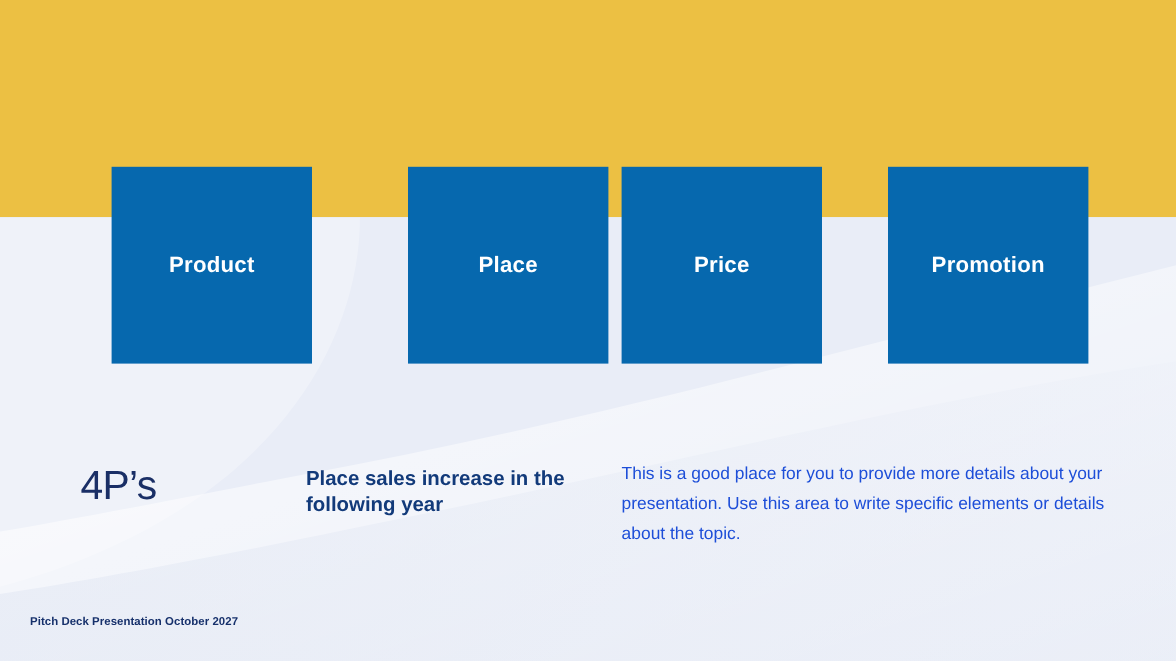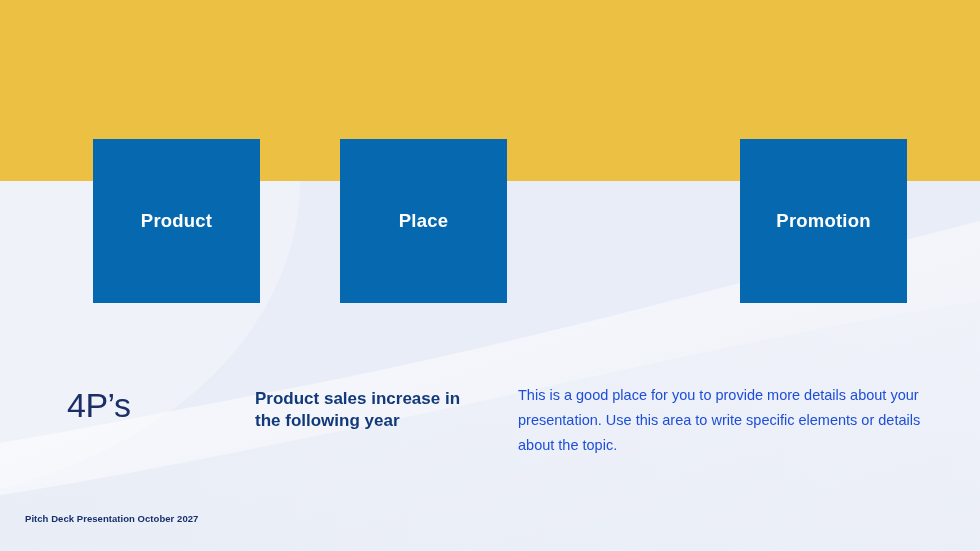--- a/index.html
+++ b/index.html
@@ -157,26 +157,29 @@
     <path d="M300,0 C300,70 268,150 190,215 C140,256 75,288 0,308 L0,0 Z" fill="#ffffff" opacity="0.28"></path>
   </svg>
 
   <div class="boxes-layer">
     <div class="p-box" id="box-0">
       <span class="p-label">Product</span>
     </div>
     <div class="p-box" id="box-1">
       <span class="p-label">Place</span>
     </div>
+    <div class="p-box" id="box-2">
+      <span class="p-label">Price</span>
+    </div>
     <div class="p-box" id="box-3">
       <span class="p-label">Promotion</span>
     </div>
   </div>
 
   <div class="bottom-row">
     <div class="stat-number">4P’s</div>
-    <div class="stat-heading">Product sales increase in the following year</div>
+    <div class="stat-heading">Place sales increase in the following year</div>
     <div class="stat-body">This is a good place for you to provide more details about your presentation. Use this area to write specific elements or details about the topic.</div>
   </div>
 
   <div class="footer-note">Pitch Deck Presentation October 2027</div>
 
 </div>
 
 </body></html>

